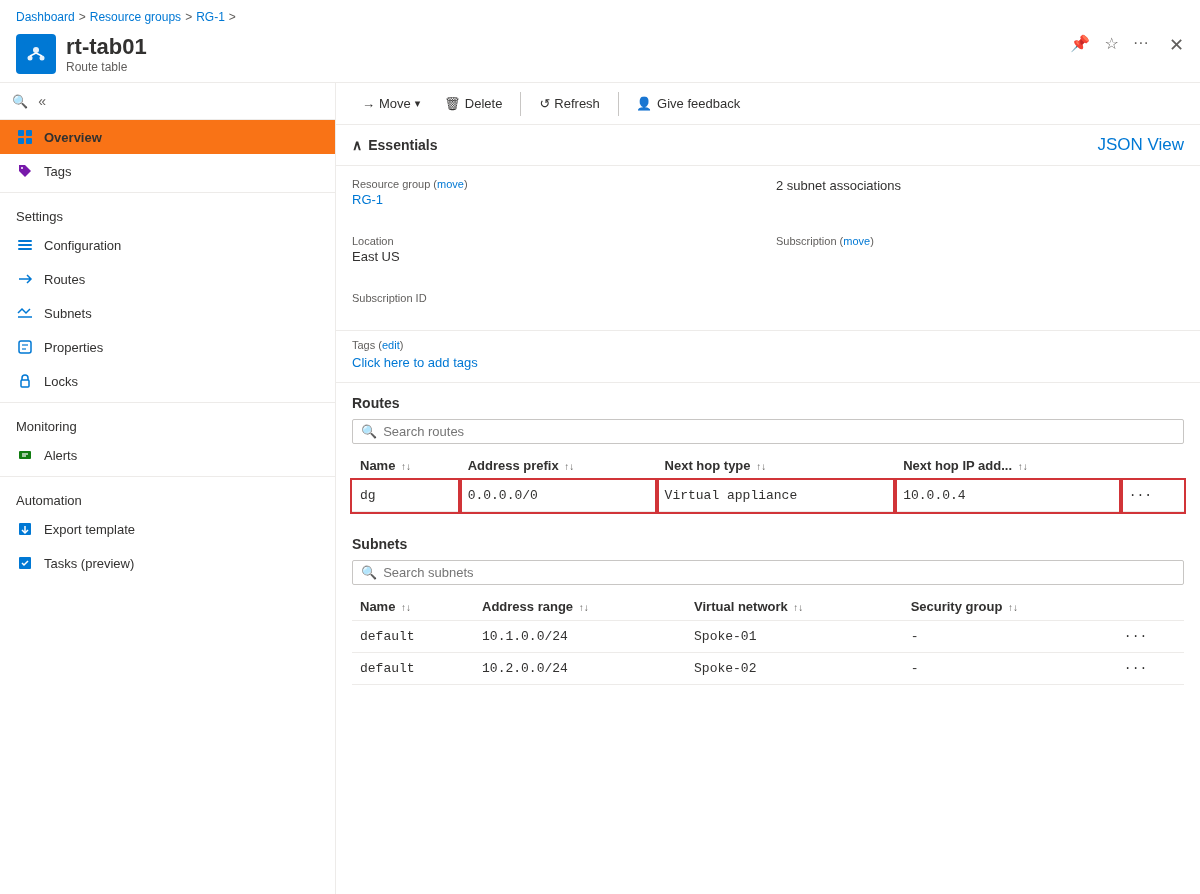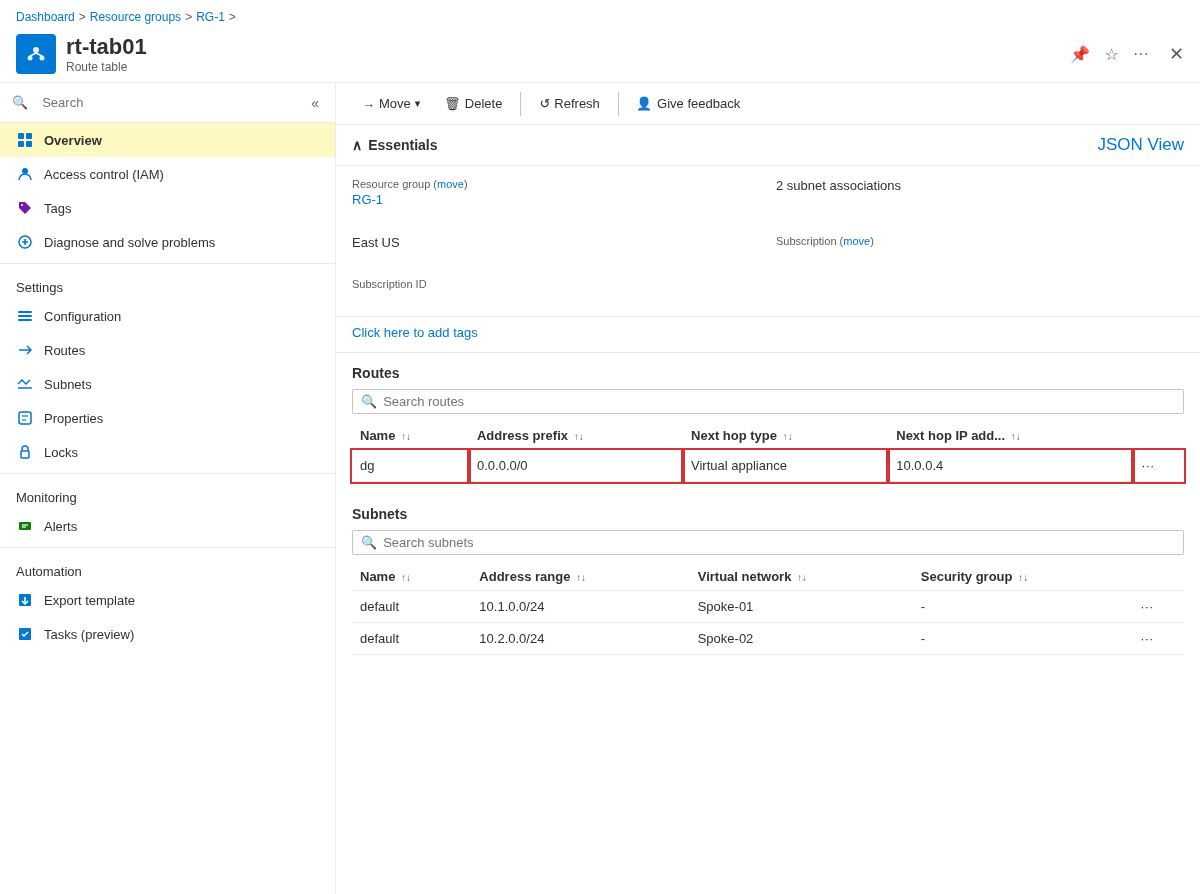--- a/index.html
+++ b/index.html
@@ -3,39 +3,39 @@
   <meta charset="utf-8">
   <style>
     * { box-sizing: border-box; margin: 0; padding: 0; }
     body { font-family: 'Segoe UI', Arial, sans-serif; font-size: 13px; color: #323130; background: #fff; display: flex; flex-direction: column; height: 894px; overflow: hidden; }
 
     
     .breadcrumb { display: flex; align-items: flex-end; gap: 4px; padding: 10px 16px 6px; font-size: 12px; color: #0078d4; }
     .breadcrumb span { color: #605e5c; }
 
     
-    .resource-header { display: flex; align-items: center; padding: 4px 16px 8px; border-bottom: 1px solid #edebe9; }
+    .resource-header { display: flex; padding: 4px 16px 8px; border-bottom: 1px solid #edebe9; }
     .resource-icon { width: 40px; height: 40px; margin-right: 10px; background: #0078d4; border-radius: 4px; display: flex; align-items: center; justify-content: center; color: white; font-size: 18px; flex-shrink: 0; }
     .resource-title-block { flex: 1; }
     .resource-title { font-size: 22px; font-weight: 600; color: #323130; }
     .resource-subtitle { font-size: 12px; color: #605e5c; }
     .header-icons { display: flex; gap: 14px; color: #605e5c; font-size: 16px; margin-left: auto; cursor: pointer; }
     .close-btn { margin-left: 20px; font-size: 18px; cursor: pointer; color: #605e5c; }
 
     
     .main-layout { display: flex; flex: 1; overflow: hidden; }
 
     
     .sidebar { width: 336px; flex-shrink: 0; border-right: 1px solid #edebe9; display: flex; flex-direction: column; overflow: hidden; }
     .search-box { display: flex; align-items: center; padding: 8px 12px; border-bottom: 1px solid #edebe9; gap: 6px; }
     .search-box input { border: 1px solid #8a8886; border-radius: 2px; padding: 4px 8px; width: 100%; font-size: 13px; outline: none; }
     .collapse-btn { cursor: pointer; color: #605e5c; font-size: 14px; padding: 2px 4px; }
     .sidebar-scroll { overflow-y: auto; }
     .nav-item { display: flex; align-items: center; gap: 10px; padding: 8px 16px; cursor: pointer; color: #323130; font-size: 13px; }
-    .nav-item.active { background: #fef9c3; font-weight: 600; }
+    .nav-item.active { background: #f97316; font-weight: 600; }
     .nav-icon { width: 18px; height: 18px; display: flex; align-items: center; justify-content: center; flex-shrink: 0; }
     .section-label { font-size: 13px; font-weight: 400; color: #323130; padding: 12px 16px 4px; }
     .section-divider { border: none; border-top: 1px solid #edebe9; margin: 4px 0; }
 
     
     .content { flex: 1; overflow-y: auto; padding: 0; }
     .toolbar { display: flex; align-items: center; gap: 4px; padding: 8px 16px; border-bottom: 1px solid #edebe9; }
     .toolbar-btn { display: flex; align-items: center; gap: 4px; padding: 5px 10px; cursor: pointer; color: #323130; font-size: 13px; border: none; background: none; border-radius: 2px; }
     .toolbar-divider { width: 1px; height: 24px; background: #c8c6c4; margin: 0 4px; }
 
@@ -55,21 +55,21 @@
 
     
     .section-block { padding: 12px 16px; }
     .section-title { font-size: 14px; font-weight: 600; margin-bottom: 8px; }
     .search-field { display: flex; align-items: center; border: 1px solid #c8c6c4; border-radius: 2px; padding: 4px 8px; gap: 6px; margin-bottom: 8px; width: 100%; }
     .search-field input { border: none; outline: none; font-size: 13px; width: 100%; }
 
     
     .data-table { width: 100%; border-collapse: collapse; font-size: 13px; }
     .data-table th { text-align: left; padding: 6px 8px; font-weight: 600; color: #323130; border-bottom: 1px solid #edebe9; font-size: 13px; white-space: nowrap; }
-    .data-table td { padding: 8px 8px; border-bottom: 1px solid #edebe9; color: #323130; }
+    .data-table td { padding: 8px 8px; border-bottom: 1px solid #edebe9; color: #323130; font-family: Liberation Mono, monospace; }
     .sort-icon { color: #605e5c; font-size: 10px; margin-left: 2px; }
     .selected-row td { outline: 2px solid #d13438; }
     .more-btn { color: #605e5c; cursor: pointer; }
 
     
     .sidebar-scroll::-webkit-scrollbar { width: 6px; }
     .sidebar-scroll::-webkit-scrollbar-track { background: transparent; }
     .sidebar-scroll::-webkit-scrollbar-thumb { background: #c8c6c4; border-radius: 3px; }
 
     .chevron { font-size: 11px; }
@@ -107,67 +107,48 @@
     <span title="More">···</span>
   </div>
   <div class="close-btn">✕</div>
 </div>
 
 <div class="main-layout">
 
   <div class="sidebar">
     <div class="search-box">
       <span style="color:#605e5c;">🔍</span>
-      <input type="text" style="border: none; outline: none; font-size: 13px; width: 100%;" placeholder="Search">
       <span class="collapse-btn">«</span>
     </div>
     <div class="sidebar-scroll">
 
       <div class="nav-item active">
         <span class="nav-icon">
           <svg width="16" height="16" viewBox="0 0 16 16" fill="#0078d4">
               <rect x="1" y="1" width="6" height="6" rx="1"></rect>
               <rect x="9" y="1" width="6" height="6" rx="1"></rect>
               <rect x="1" y="9" width="6" height="6" rx="1"></rect>
               <rect x="9" y="9" width="6" height="6" rx="1"></rect>
             </svg>
         </span>
         <span>Overview</span>
       </div>
 
 
-      <div class="nav-item">
-        <span class="nav-icon">
-          <svg width="16" height="16" viewBox="0 0 16 16" fill="#0078d4">
-              <circle cx="8" cy="5" r="3" fill="#0078d4"></circle>
-              <path d="M2 14c0-3.3 2.7-6 6-6s6 2.7 6 6" stroke="#0078d4" stroke-width="1.5" fill="none"></path>
-            </svg>
-        </span>
-        <span>Access control (IAM)</span>
-      </div>
 
       <div class="nav-item">
         <span class="nav-icon">
           <svg width="16" height="16" viewBox="0 0 16 16" fill="#7719aa">
               <path d="M2 2h6l6 6-6 6-6-6V2z" fill="#7719aa"></path>
               <circle cx="5" cy="5" r="1" fill="white"></circle>
             </svg>
         </span>
         <span>Tags</span>
       </div>
 
-      <div class="nav-item">
-        <span class="nav-icon">
-          <svg width="16" height="16" viewBox="0 0 16 16">
-              <circle cx="8" cy="8" r="6" fill="none" stroke="#0078d4" stroke-width="1.5"></circle>
-              <path d="M5 8h6M8 5v6" stroke="#0078d4" stroke-width="1.5"></path>
-            </svg>
-        </span>
-        <span>Diagnose and solve problems</span>
-      </div>
 
       <hr class="section-divider">
       <div class="section-label">Settings</div>
 
       <div class="nav-item">
         <span class="nav-icon">
           <svg width="16" height="16" viewBox="0 0 16 16" fill="#0078d4">
               <rect x="1" y="3" width="14" height="2" rx="1"></rect>
               <rect x="1" y="7" width="14" height="2" rx="1"></rect>
               <rect x="1" y="11" width="14" height="2" rx="1"></rect>
@@ -290,33 +271,35 @@
 
     <div class="essentials-grid">
       <div class="essentials-item">
         <div class="essentials-label">Resource group (<a class="essentials-link">move</a>)</div>
         <div class="essentials-value"><a class="essentials-link">RG-1</a></div>
       </div>
       <div class="essentials-item">
         <div class="essentials-value">2 subnet associations</div>
       </div>
       <div class="essentials-item">
+        <div class="essentials-label">Location</div>
         <div class="essentials-value">East US</div>
       </div>
       <div class="essentials-item">
         <div class="essentials-label">Subscription (<a class="essentials-link">move</a>)</div>
         <div class="essentials-value"></div>
       </div>
       <div class="essentials-item">
         <div class="essentials-label">Subscription ID</div>
         <div class="essentials-value"></div>
       </div>
     </div>
 
     <div class="tags-section">
+      <div class="tags-label">Tags (<a class="essentials-link">edit</a>)</div>
       <a class="essentials-link">Click here to add tags</a>
     </div>
 
     <div class="section-block">
       <div class="section-title">Routes</div>
       <div class="search-field">
         <span style="color:#605e5c;">🔍</span>
         <input type="text" style="border: none; outline: none; font-size: 13px;" placeholder="Search routes">
       </div>
       <table class="data-table">

